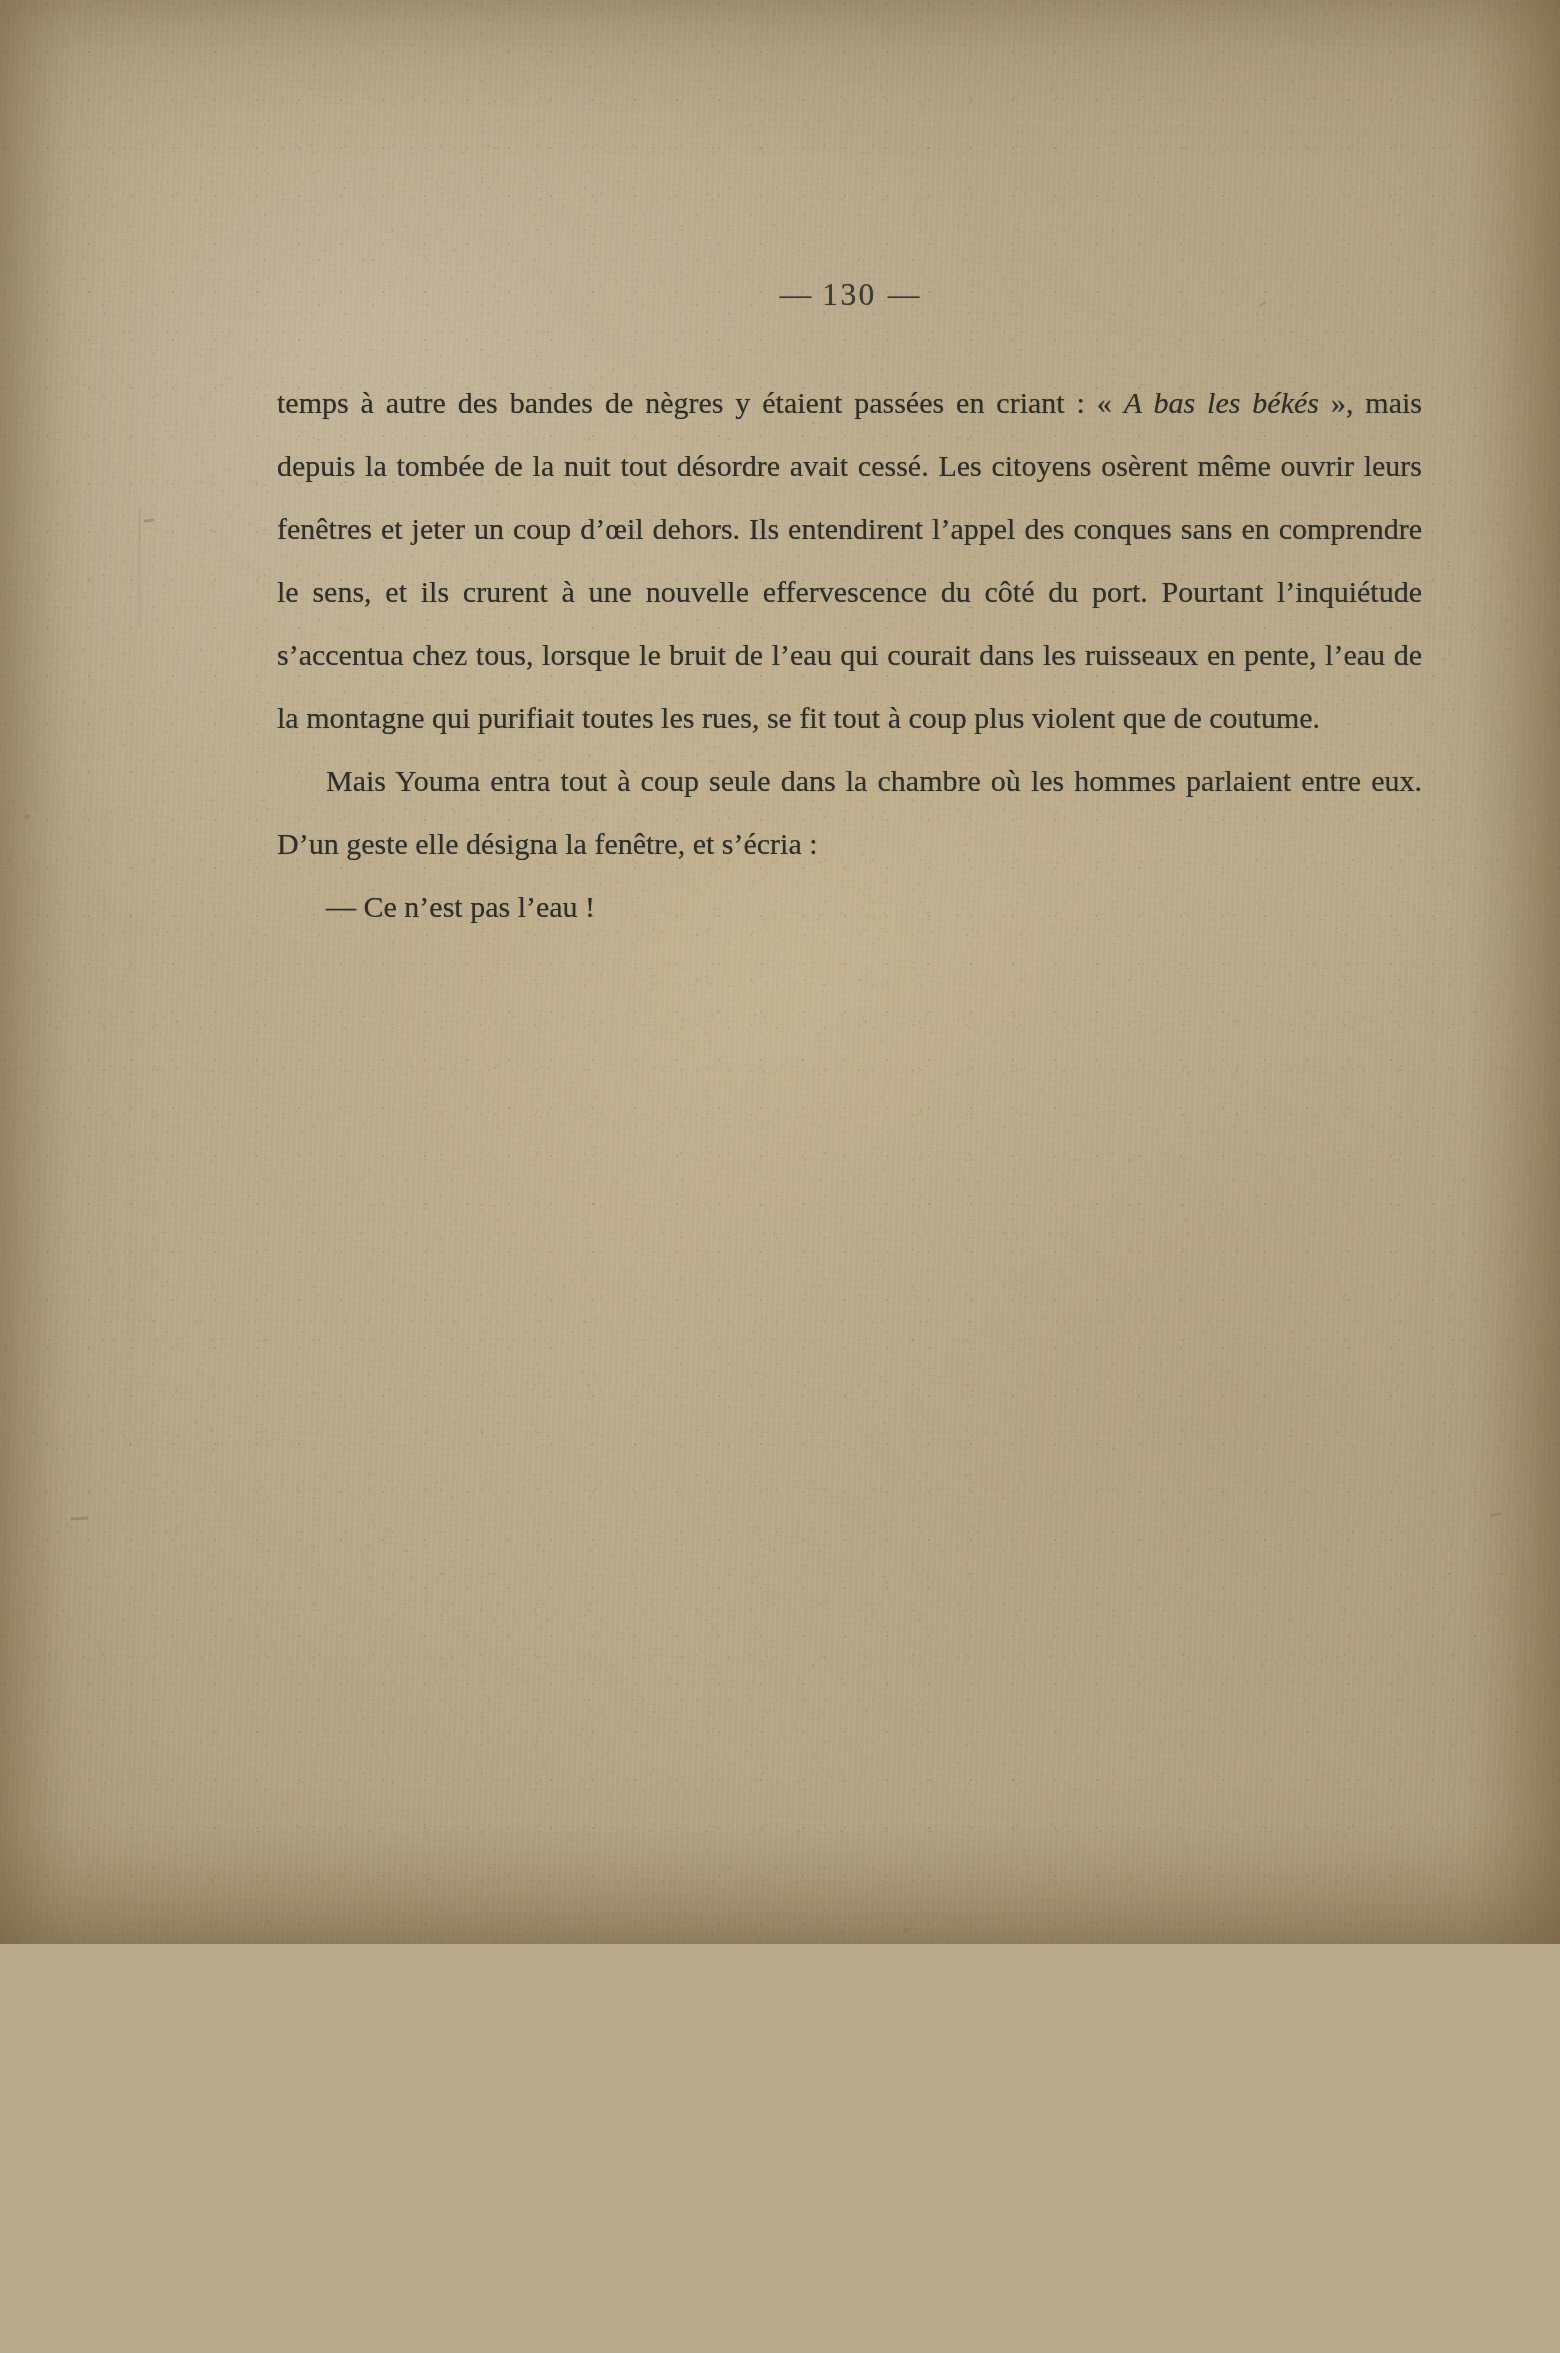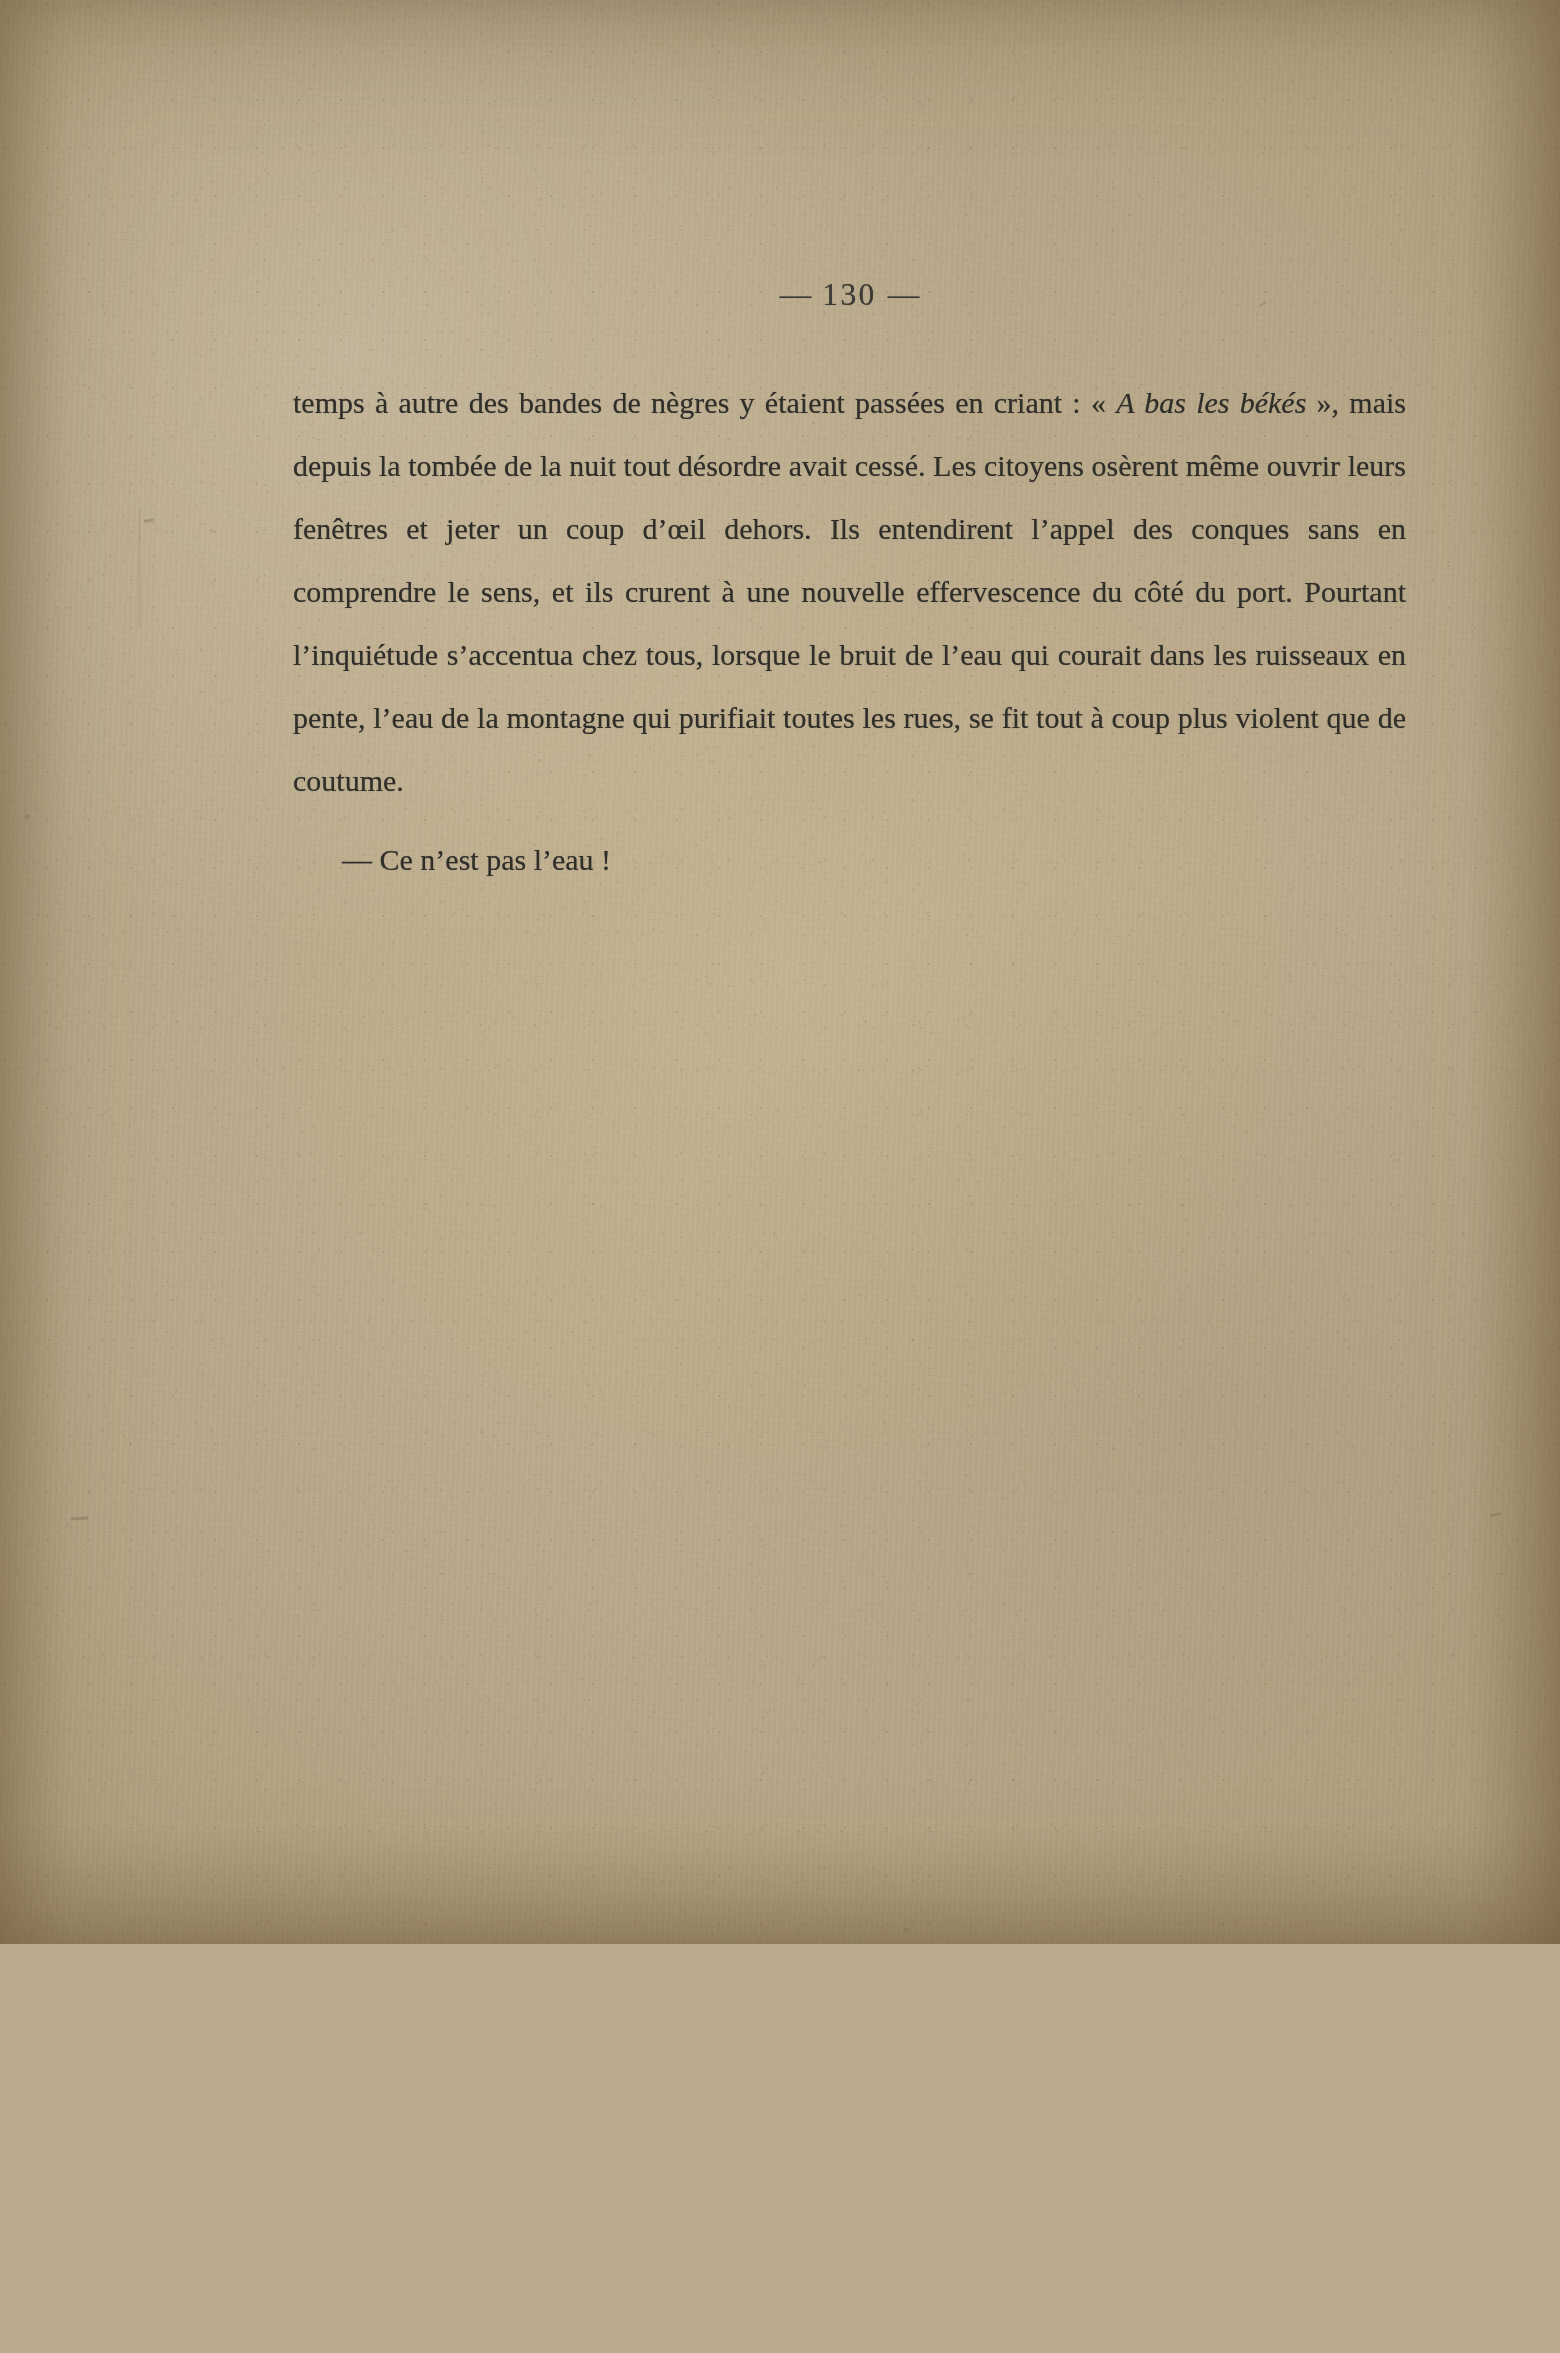--- a/index.html
+++ b/index.html
@@ -118,21 +118,21 @@
   .body-text {
     color: #2f2e29;
     font-size: 30px;
     line-height: 63px;
     text-align: justify;
     text-justify: inter-word;
     font-family: "Liberation Serif", serif;
     -webkit-font-smoothing: none;
   }
   .body-text p {
-    margin: 16px;
+    margin: 0;
     text-indent: 0;
   }
   .body-text p.indent { text-indent: 49px; }
   .body-text em { font-style: italic; }
 
   
   .body-text p, .folio {
     text-shadow: 0 0 0.9px rgba(47,46,41,.55);
   }
 </style>
@@ -154,20 +154,21 @@
   <div class="mark m8"></div>
 
   <div class="content">
 
     <div class="folio">
       <span class="dash">—</span><span class="num">130</span><span class="dash">—</span>
     </div>
 
     <div class="body-text" id="bodyText">
         <p class=""><span>temps à autre des bandes de nègres y étaient passées en criant : « </span><em>A bas les békés</em><span> », mais depuis la tombée de la nuit tout désordre avait cessé. Les citoyens osèrent même ouvrir leurs fenêtres et jeter un coup d’œil dehors. Ils entendirent l’appel des conques sans en comprendre le sens, et ils crurent à une nouvelle effervescence du côté du port. Pourtant l’inquiétude s’accentua chez tous, lorsque le bruit de l’eau qui courait dans les ruisseaux en pente, l’eau de la montagne qui purifiait toutes les rues, se fit tout à coup plus violent que de coutume.</span></p>
+        <p class="indent"><span>Mais Youma entra tout à coup seule dans la chambre où les hommes parlaient entre eux. D’un geste elle désigna la fenêtre, et s’écria :</span></p>
         <p class="indent"><span>— Ce n’est pas l’eau !</span></p>
       </div>
 
   </div>
 
   <div class="edge-left"></div>
   <div class="edge-right"></div>
   <div class="edge-bottom"></div>
   <div class="vignette"></div>
 </div>

